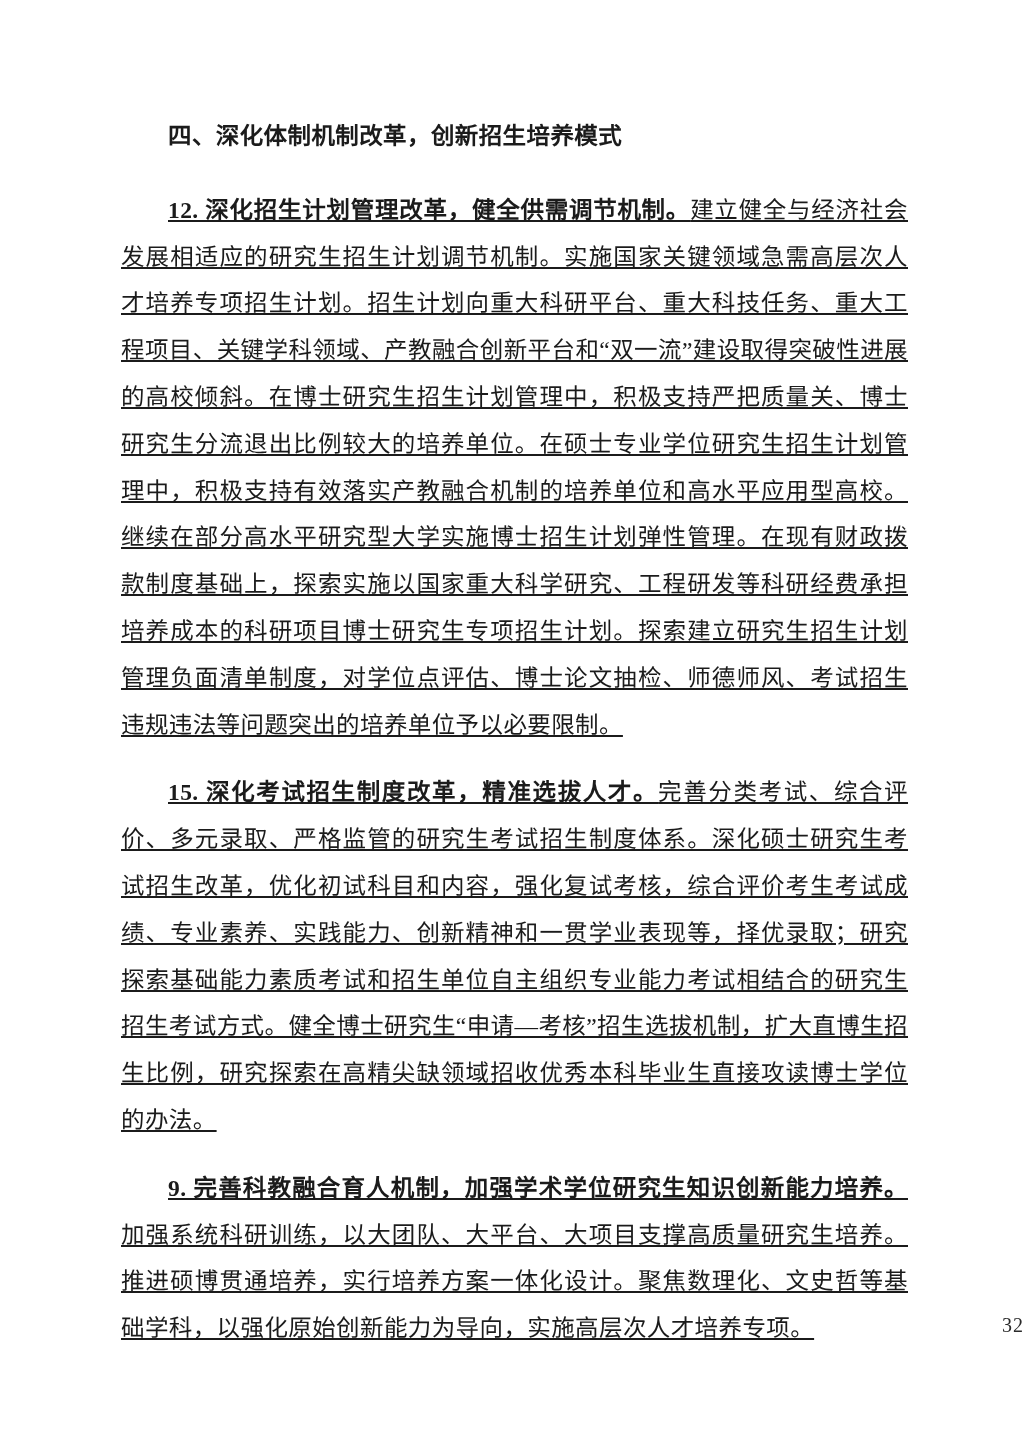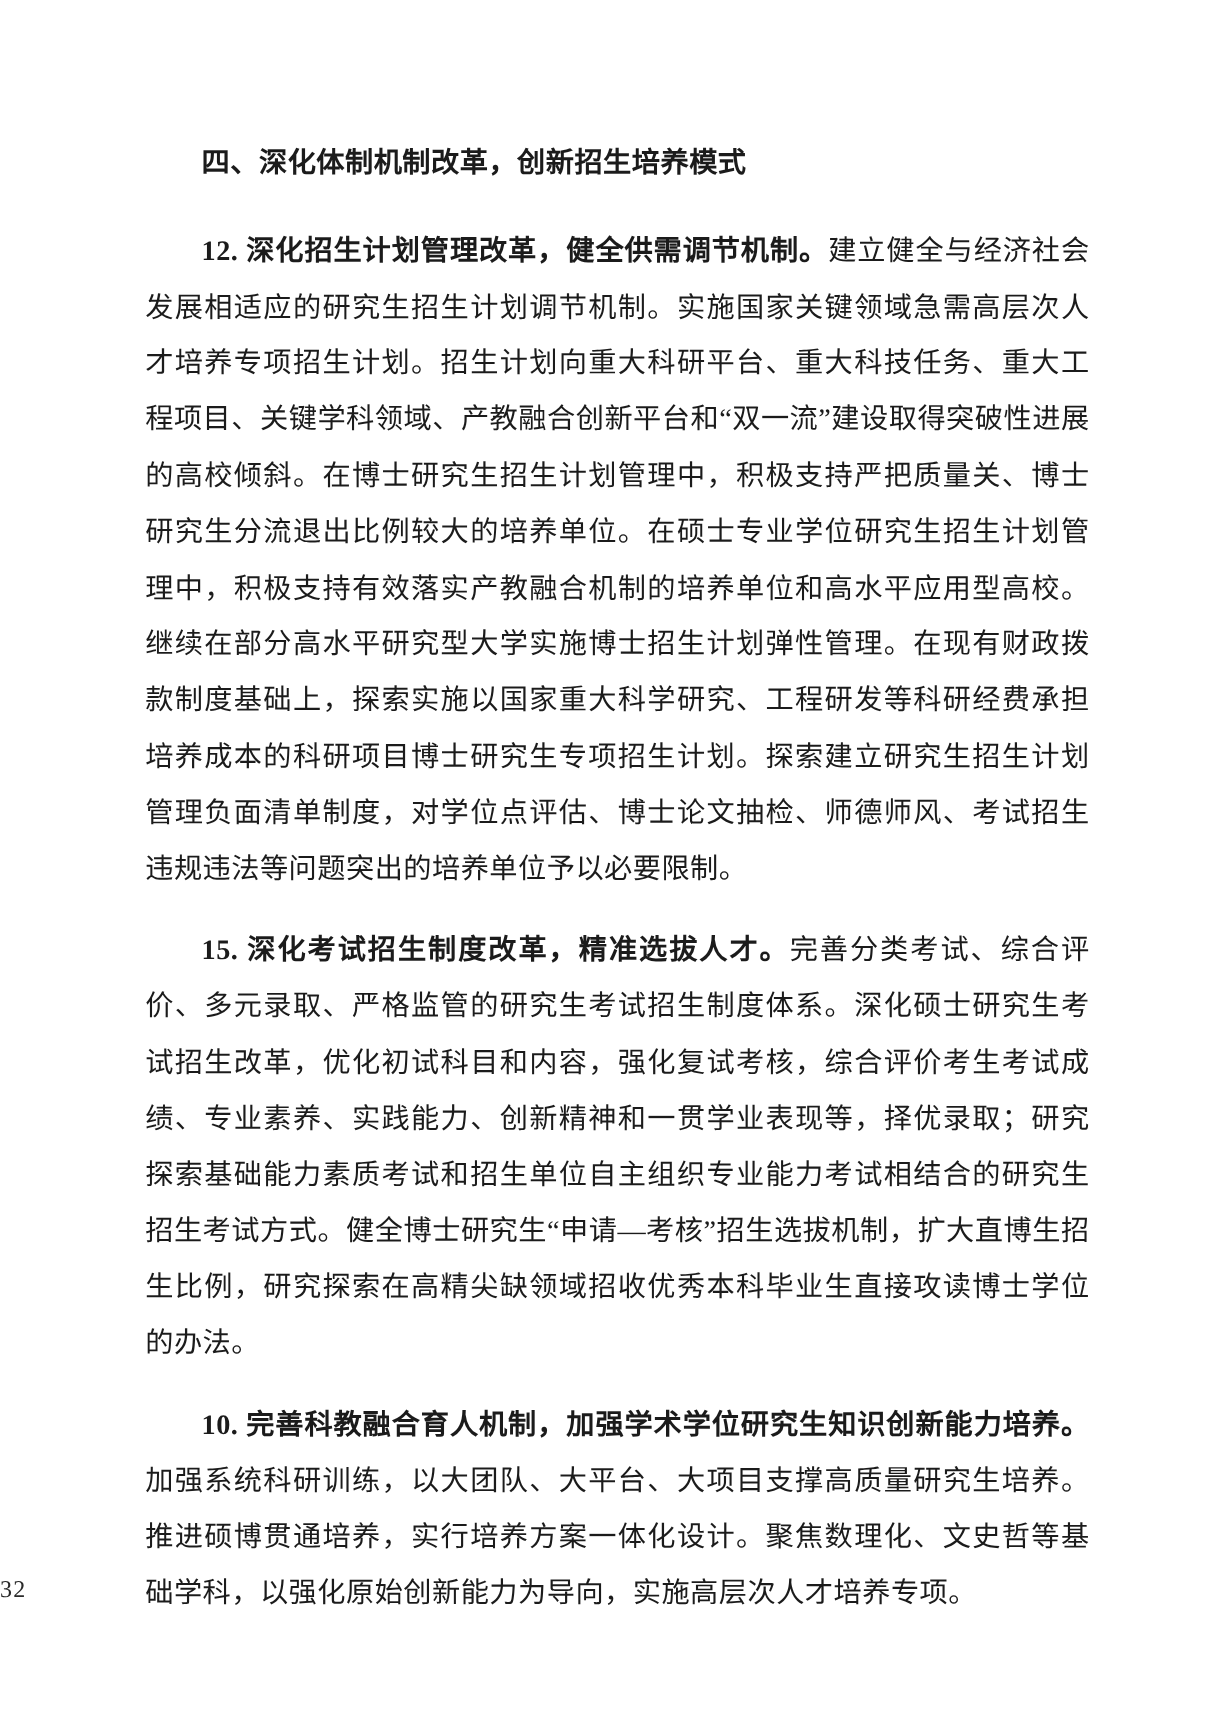--- a/index.html
+++ b/index.html
@@ -34,45 +34,46 @@
     white-space: nowrap;
   }
   .para {
     margin: 0;
     font-size: 23.5px;
     line-height: 46.8px;
     letter-spacing: 0.4px;
     text-align: justify;
     text-justify: inter-ideograph;
     text-indent: 2em;
+    text-decoration: underline;
   }
   .para + .para { margin-top: 21px; }
   .para .lead { font-weight: bold; }
   .page-number {
     position: absolute;
     left: 0;
     top: 1312px;
     width: 100%;
-    text-align: left;
+    text-align: right;
     font-size: 20px;
     line-height: 26px;
     color: #2a2a2a;
     letter-spacing: 1px;
   }
 </style>
 </head>
 <body>
 
 <div class="page">
   <div class="content">
 
     <h2 class="section-heading">四、深化体制机制改革，创新招生培养模式</h2>
 
     <p class="para"><span class="lead">12. 深化招生计划管理改革，健全供需调节机制。</span><span>建立健全与经济社会发展相适应的研究生招生计划调节机制。实施国家关键领域急需高层次人才培养专项招生计划。招生计划向重大科研平台、重大科技任务、重大工程项目、关键学科领域、产教融合创新平台和“双一流”建设取得突破性进展的高校倾斜。在博士研究生招生计划管理中，积极支持严把质量关、博士研究生分流退出比例较大的培养单位。在硕士专业学位研究生招生计划管理中，积极支持有效落实产教融合机制的培养单位和高水平应用型高校。继续在部分高水平研究型大学实施博士招生计划弹性管理。在现有财政拨款制度基础上，探索实施以国家重大科学研究、工程研发等科研经费承担培养成本的科研项目博士研究生专项招生计划。探索建立研究生招生计划管理负面清单制度，对学位点评估、博士论文抽检、师德师风、考试招生违规违法等问题突出的培养单位予以必要限制。</span></p>
 
     <p class="para"><span class="lead">15. 深化考试招生制度改革，精准选拔人才。</span><span>完善分类考试、综合评价、多元录取、严格监管的研究生考试招生制度体系。深化硕士研究生考试招生改革，优化初试科目和内容，强化复试考核，综合评价考生考试成绩、专业素养、实践能力、创新精神和一贯学业表现等，择优录取；研究探索基础能力素质考试和招生单位自主组织专业能力考试相结合的研究生招生考试方式。健全博士研究生“申请—考核”招生选拔机制，扩大直博生招生比例，研究探索在高精尖缺领域招收优秀本科毕业生直接攻读博士学位的办法。</span></p>
 
-    <p class="para"><span class="lead">10. 完善科教融合育人机制，加强学术学位研究生知识创新能力培养。</span><span>加强系统科研训练，以大团队、大平台、大项目支撑高质量研究生培养。推进硕博贯通培养，实行培养方案一体化设计。聚焦数理化、文史哲等基础学科，以强化原始创新能力为导向，实施高层次人才培养专项。</span></p>
+    <p class="para"><span class="lead">9. 完善科教融合育人机制，加强学术学位研究生知识创新能力培养。</span><span>加强系统科研训练，以大团队、大平台、大项目支撑高质量研究生培养。推进硕博贯通培养，实行培养方案一体化设计。聚焦数理化、文史哲等基础学科，以强化原始创新能力为导向，实施高层次人才培养专项。</span></p>
 
   </div>
 
   <div class="page-number">32</div>
 </div>
 
 </body></html>

